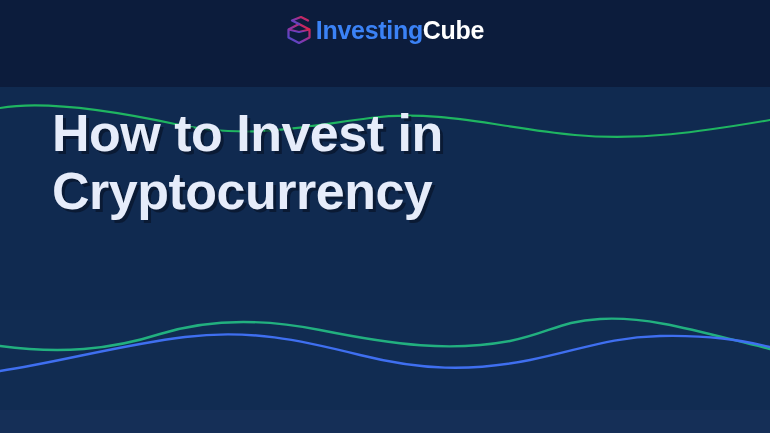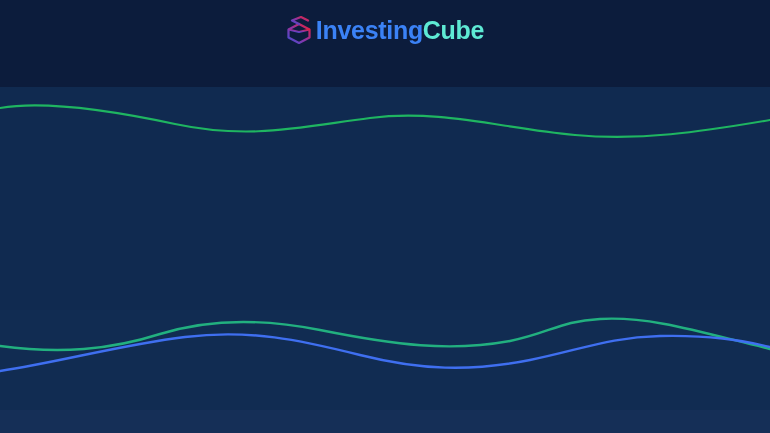--- a/index.html
+++ b/index.html
@@ -68,21 +68,21 @@
     margin-right: 2px;
   }
   .logo-text {
     font-size: 25px;
     font-weight: bold;
     letter-spacing: -0.3px;
     line-height: 1;
     white-space: nowrap;
   }
   .logo-text .lt-a { color: #3b82f6; }
-  .logo-text .lt-b { color: #5eead4; }
+  .logo-text .lt-b { color: #ffffff; }
 
   
   .headline {
     position: absolute;
     left: 52px;
     top: 104px;
     z-index: 3;
     margin: 0;
     font-size: 52px;
     font-weight: bold;
@@ -140,14 +140,18 @@
         <path d="M5 27 L26 32 L47 27" fill="none" stroke="url(#cubeGrad)" stroke-width="4" stroke-linejoin="round"></path>
 
         <path d="M26 16 L12 9 L30 2 L44 9" fill="none" stroke="url(#cubeGrad)" stroke-width="4.5" stroke-linejoin="round" stroke-linecap="round"></path>
       </svg>
       <div class="logo-text">
         <span class="lt-a">Investing</span><span class="lt-b">Cube</span>
       </div>
     </div>
   </div>
 
+  <h1 class="headline">
+    <span class="hl-line">How to Invest in</span>
+    <span class="hl-line">Cryptocurrency</span>
+  </h1>
 
 </div>
 
 </body></html>

